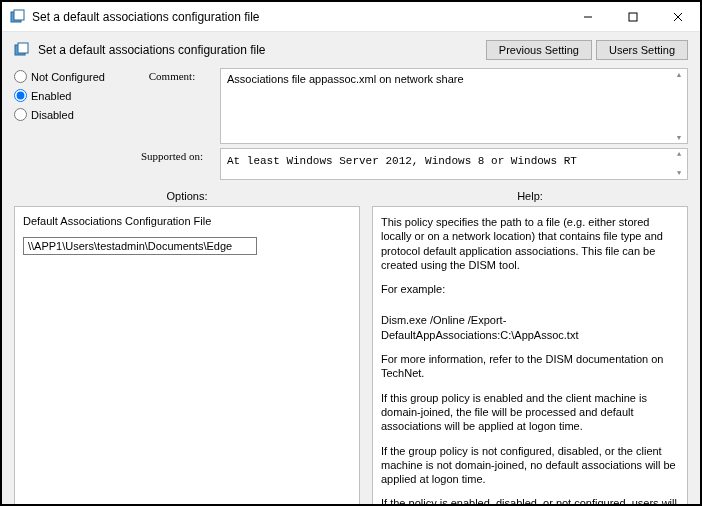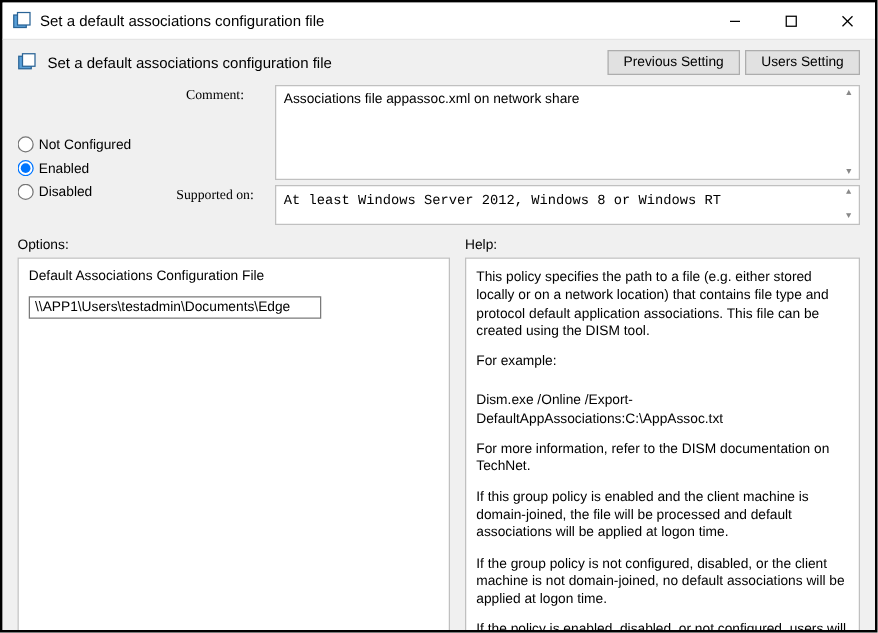--- a/index.html
+++ b/index.html
@@ -80,21 +80,21 @@
   .ta-supported { height: 32px; line-height: 16px; font-family: Liberation Mono, monospace; }
   .spin-arrows {
     position: absolute; right: 2px; top: 2px; bottom: 2px;
     width: 12px; display: flex; flex-direction: column; justify-content: space-between;
     color: #888;
   }
   .spin-arrows span { font-size: 7px; line-height: 7px; text-align: center; }
   .mid-row { display: flex; gap: 12px; margin-top: 10px; }
   .mid-col-left { width: 346px; display:flex; flex-direction:column; }
   .mid-col-right { flex: 1; display:flex; flex-direction:column; }
-  .section-label { margin-bottom: 4px; }
+  .section-label { margin-bottom: 4px; text-align: center; }
   .panel {
     background: #fff;
     border: 1px solid #c0c0c0;
     flex: 1;
     padding: 8px;
     font-size: 11px;
     overflow: hidden;
   }
   .options-panel { height: 250px; }
   .help-panel { height: 250px; position: relative; }
@@ -160,21 +160,21 @@
         </svg>
     </span>
     <span class="header-title">Set a default associations configuration file</span>
     <div class="nav-btns">
       <button class="btn">Previous Setting</button>
       <button class="btn">Users Setting</button>
     </div>
   </div>
 
   <div class="main-grid">
-    <div class="radios" style="grid-row: span 2; margin-top: 39px;">
+    <div class="radios" style="grid-row: span 2;">
       <label class="radio-row">
         <input type="radio" name="state" style="">
         <span>Not Configured</span>
       </label>
       <label class="radio-row">
         <input type="radio" name="state" checked="" style="">
         <span>Enabled</span>
       </label>
       <label class="radio-row">
         <input type="radio" name="state" style="">

